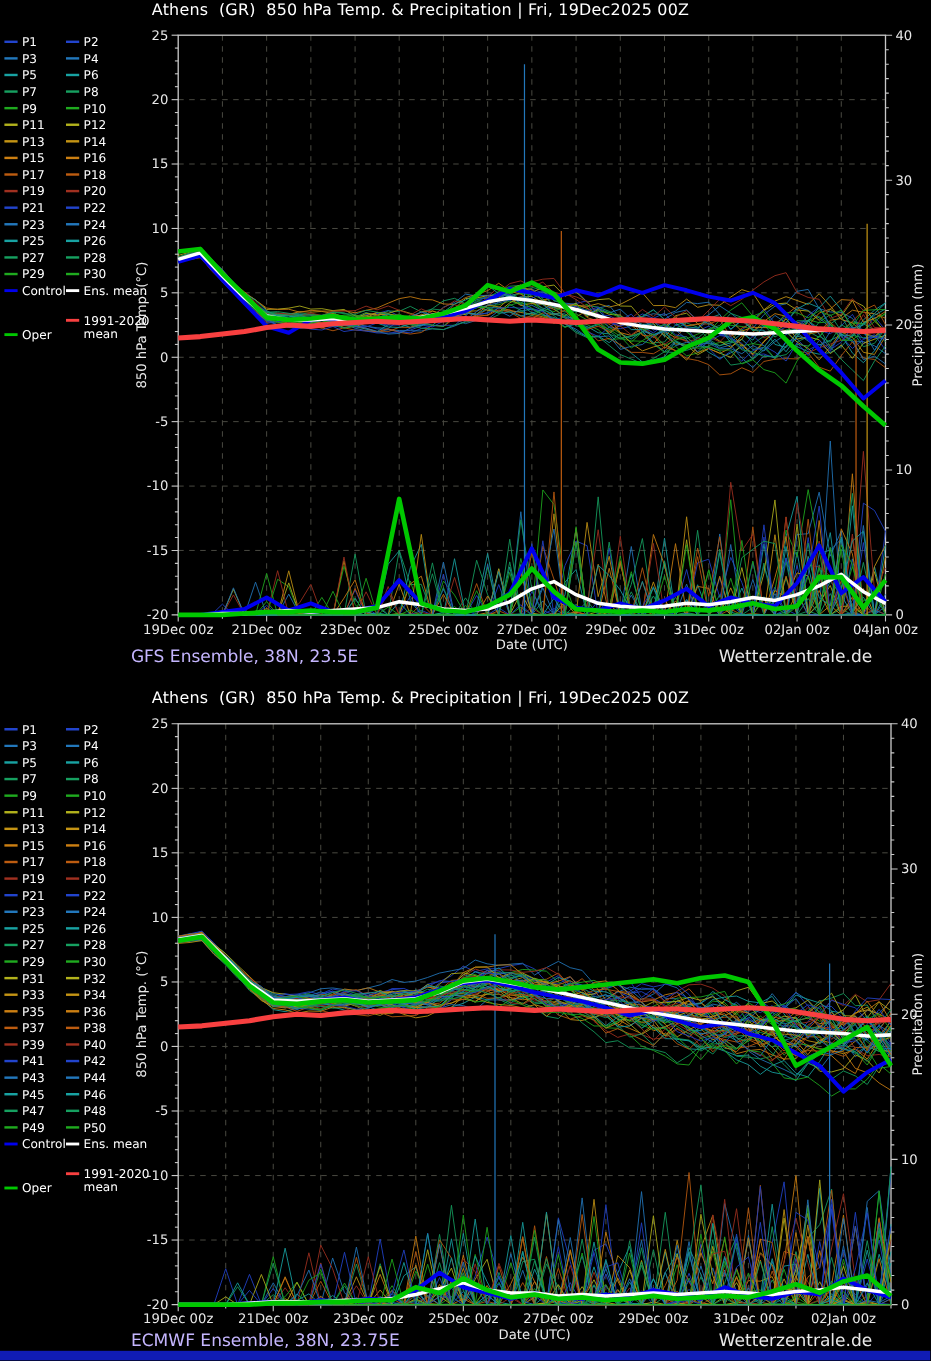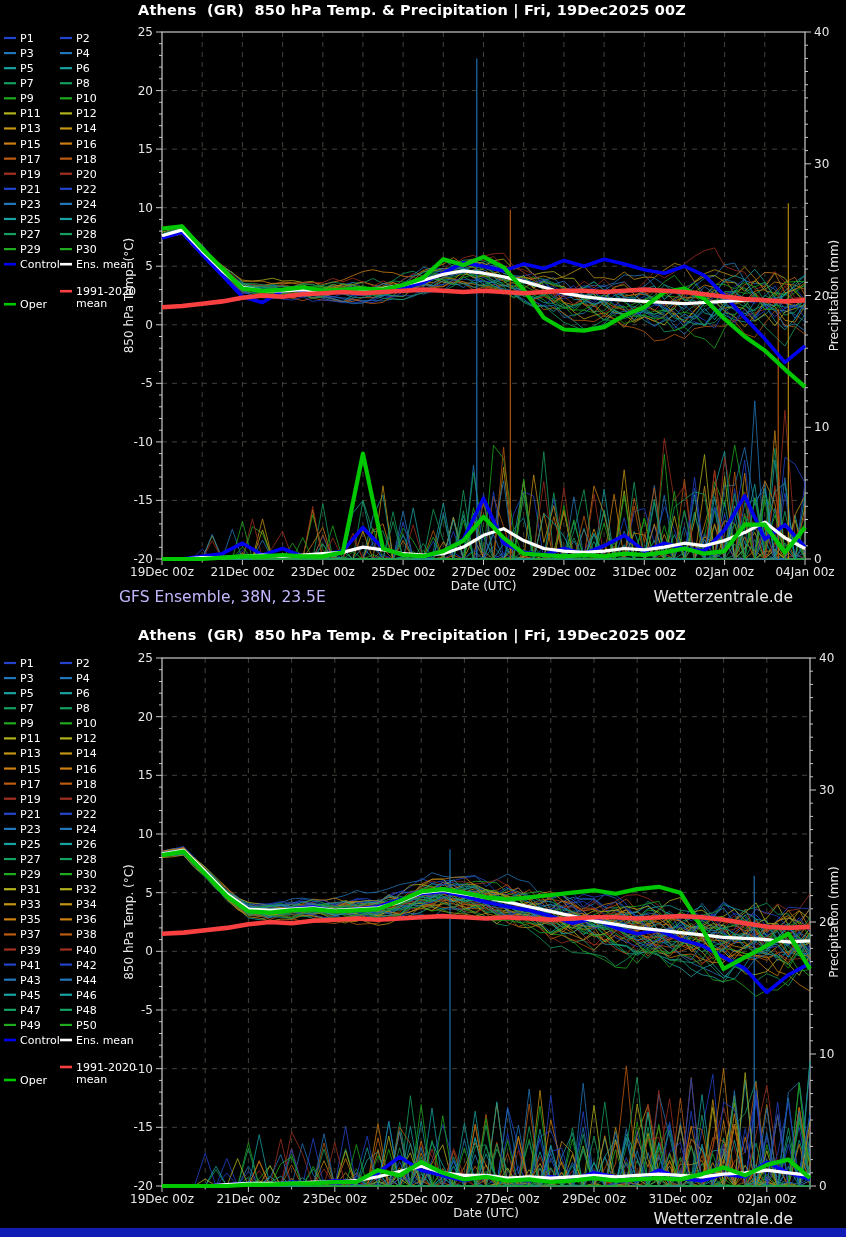--- a/index.html
+++ b/index.html
@@ -1,20 +1,20 @@
 <!DOCTYPE html>
 <html><head>
 <meta charset="utf-8">
 <style>
   html,body{margin:0;padding:0;background:#000;}
   .stage{position:relative;width:846px;height:1237px;background:#000;overflow:hidden;
          font-family:"DejaVu Sans",sans-serif;}
   .chart{position:absolute;left:0;width:846px;}
   .chart svg{position:absolute;left:0;top:0;}
-  .title{position:absolute;left:138px;top:2px;color:#fff;font-size:14.5px;font-weight:bold;
+  .title{position:absolute;left:138px;top:2px;color:#fff;font-size:14.5px;font-weight:normal;
          white-space:pre;letter-spacing:.2px;}
   .f-left{position:absolute;left:119px;color:#c4b5fd;font-size:15.5px;}
   .f-right{position:absolute;right:53px;color:#e8e8e8;font-size:15.5px;margin-left:39px;}
   .bottom-bar{position:absolute;left:0;width:846px;height:9px;bottom:0;}
 </style>
 </head>
 <body>
 
 <div class="stage" style="background: rgb(0, 0, 0);">
 
@@ -896,17 +896,18 @@
         </g>
         <polyline fill="none" stroke="#0000ee" stroke-width="3.6" stroke-linejoin="round" points="162.0,235.9 183.6,233.6 205.2,254.7 226.8,277.0 248.4,292.3 270.0,293.4 291.6,291.1 313.2,288.7 334.8,293.4 356.4,291.1 378.0,288.7 399.6,281.7 421.2,275.8 442.8,273.5 464.4,278.2 486.0,284.1 507.6,288.7 529.2,292.3 550.8,298.1 572.4,305.2 594.0,300.5 615.6,309.9 637.2,315.7 658.8,312.2 680.4,321.6 702.0,327.5 723.6,339.2 745.2,350.9 766.8,374.4 788.4,356.8 810.0,345.1 "></polyline>
         <polyline fill="none" stroke="#0000ee" stroke-width="3.6" stroke-linejoin="round" points="162.0,568.0 183.6,568.0 205.2,568.0 226.8,566.7 248.4,565.4 270.0,566.7 291.6,564.0 313.2,565.4 334.8,562.7 356.4,564.0 378.0,554.8 399.6,539.0 421.2,552.2 442.8,557.4 464.4,562.7 486.0,557.4 507.6,561.4 529.2,562.7 550.8,558.8 572.4,561.4 594.0,554.8 615.6,558.8 637.2,562.7 658.8,552.2 680.4,560.1 702.0,562.7 723.6,556.1 745.2,558.8 766.8,544.2 788.4,554.8 810.0,561.4 "></polyline>
         <polyline fill="none" stroke="#ffffff" stroke-width="3.2" stroke-linejoin="round" points="162.0,235.9 183.6,232.4 205.2,253.5 226.8,275.8 248.4,291.1 270.0,292.3 291.6,291.1 313.2,289.9 334.8,292.3 356.4,291.1 378.0,289.9 399.6,284.1 421.2,274.7 442.8,272.3 464.4,275.8 486.0,279.4 507.6,284.1 529.2,288.7 550.8,293.4 572.4,298.1 594.0,302.8 615.6,306.3 637.2,309.9 658.8,312.2 680.4,314.6 702.0,316.9 723.6,319.3 745.2,320.4 766.8,321.6 788.4,323.9 810.0,322.8 "></polyline>
         <polyline fill="none" stroke="#ffffff" stroke-width="3.2" stroke-linejoin="round" points="162.0,568.0 183.6,568.0 205.2,568.0 226.8,566.7 248.4,565.4 270.0,565.4 291.6,565.4 313.2,564.0 334.8,564.0 356.4,562.7 378.0,558.8 399.6,553.5 421.2,548.2 442.8,554.8 464.4,557.4 486.0,557.4 507.6,560.1 529.2,558.8 550.8,560.1 572.4,558.8 594.0,557.4 615.6,558.8 637.2,557.4 658.8,556.1 680.4,557.4 702.0,558.8 723.6,556.1 745.2,554.8 766.8,552.2 788.4,554.8 810.0,557.4 "></polyline>
         <polyline fill="none" stroke="#00c800" stroke-width="4.2" stroke-linejoin="round" points="162.0,237.1 183.6,233.6 205.2,255.9 226.8,278.2 248.4,293.4 270.0,294.6 291.6,292.3 313.2,291.1 334.8,293.4 356.4,292.3 378.0,291.1 399.6,282.9 421.2,273.5 442.8,271.1 464.4,274.7 486.0,279.4 507.6,281.7 529.2,279.4 550.8,277.0 572.4,274.7 594.0,272.3 615.6,275.8 637.2,271.1 658.8,268.8 680.4,274.7 702.0,309.9 723.6,350.9 745.2,339.2 766.8,327.5 788.4,315.7 810.0,350.9 "></polyline>
         <polyline fill="none" stroke="#00c800" stroke-width="4.2" stroke-linejoin="round" points="162.0,568.0 183.6,568.0 205.2,568.0 226.8,568.0 248.4,566.7 270.0,566.7 291.6,565.4 313.2,565.4 334.8,564.0 356.4,564.0 378.0,552.2 399.6,557.4 421.2,544.2 442.8,554.8 464.4,561.4 486.0,558.8 507.6,562.7 529.2,561.4 550.8,564.0 572.4,562.7 594.0,560.1 615.6,562.7 637.2,561.4 658.8,560.1 680.4,561.4 702.0,556.1 723.6,549.5 745.2,557.4 766.8,546.9 788.4,541.6 810.0,560.1 "></polyline>
         <polyline fill="none" stroke="#f84040" stroke-width="4.6" stroke-linejoin="round" points="162.0,315.7 183.6,314.6 205.2,312.2 226.8,309.9 248.4,306.3 270.0,304.0 291.6,305.2 313.2,302.8 334.8,301.7 356.4,300.5 378.0,301.7 399.6,300.5 421.2,299.3 442.8,298.1 464.4,299.3 486.0,300.5 507.6,299.3 529.2,300.5 550.8,301.7 572.4,300.5 594.0,299.3 615.6,299.3 637.2,300.5 658.8,299.3 680.4,298.1 702.0,299.3 723.6,301.7 745.2,305.2 766.8,308.7 788.4,309.9 810.0,308.7 "></polyline>
       </svg>
     <div class="title" style="top:9px">Athens  (GR)  850 hPa Temp. &amp; Precipitation | Fri, 19Dec2025 00Z</div>
+    <div class="f-left" style="top:592px">ECMWF Ensemble, 38N, 23.75E</div>
     <div class="f-right" style="top:592px">Wetterzentrale.de</div>
   </section>
 
   <div class="bottom-bar" style="background: rgb(16, 28, 180);"></div>
 </div>
 
 </body></html>

